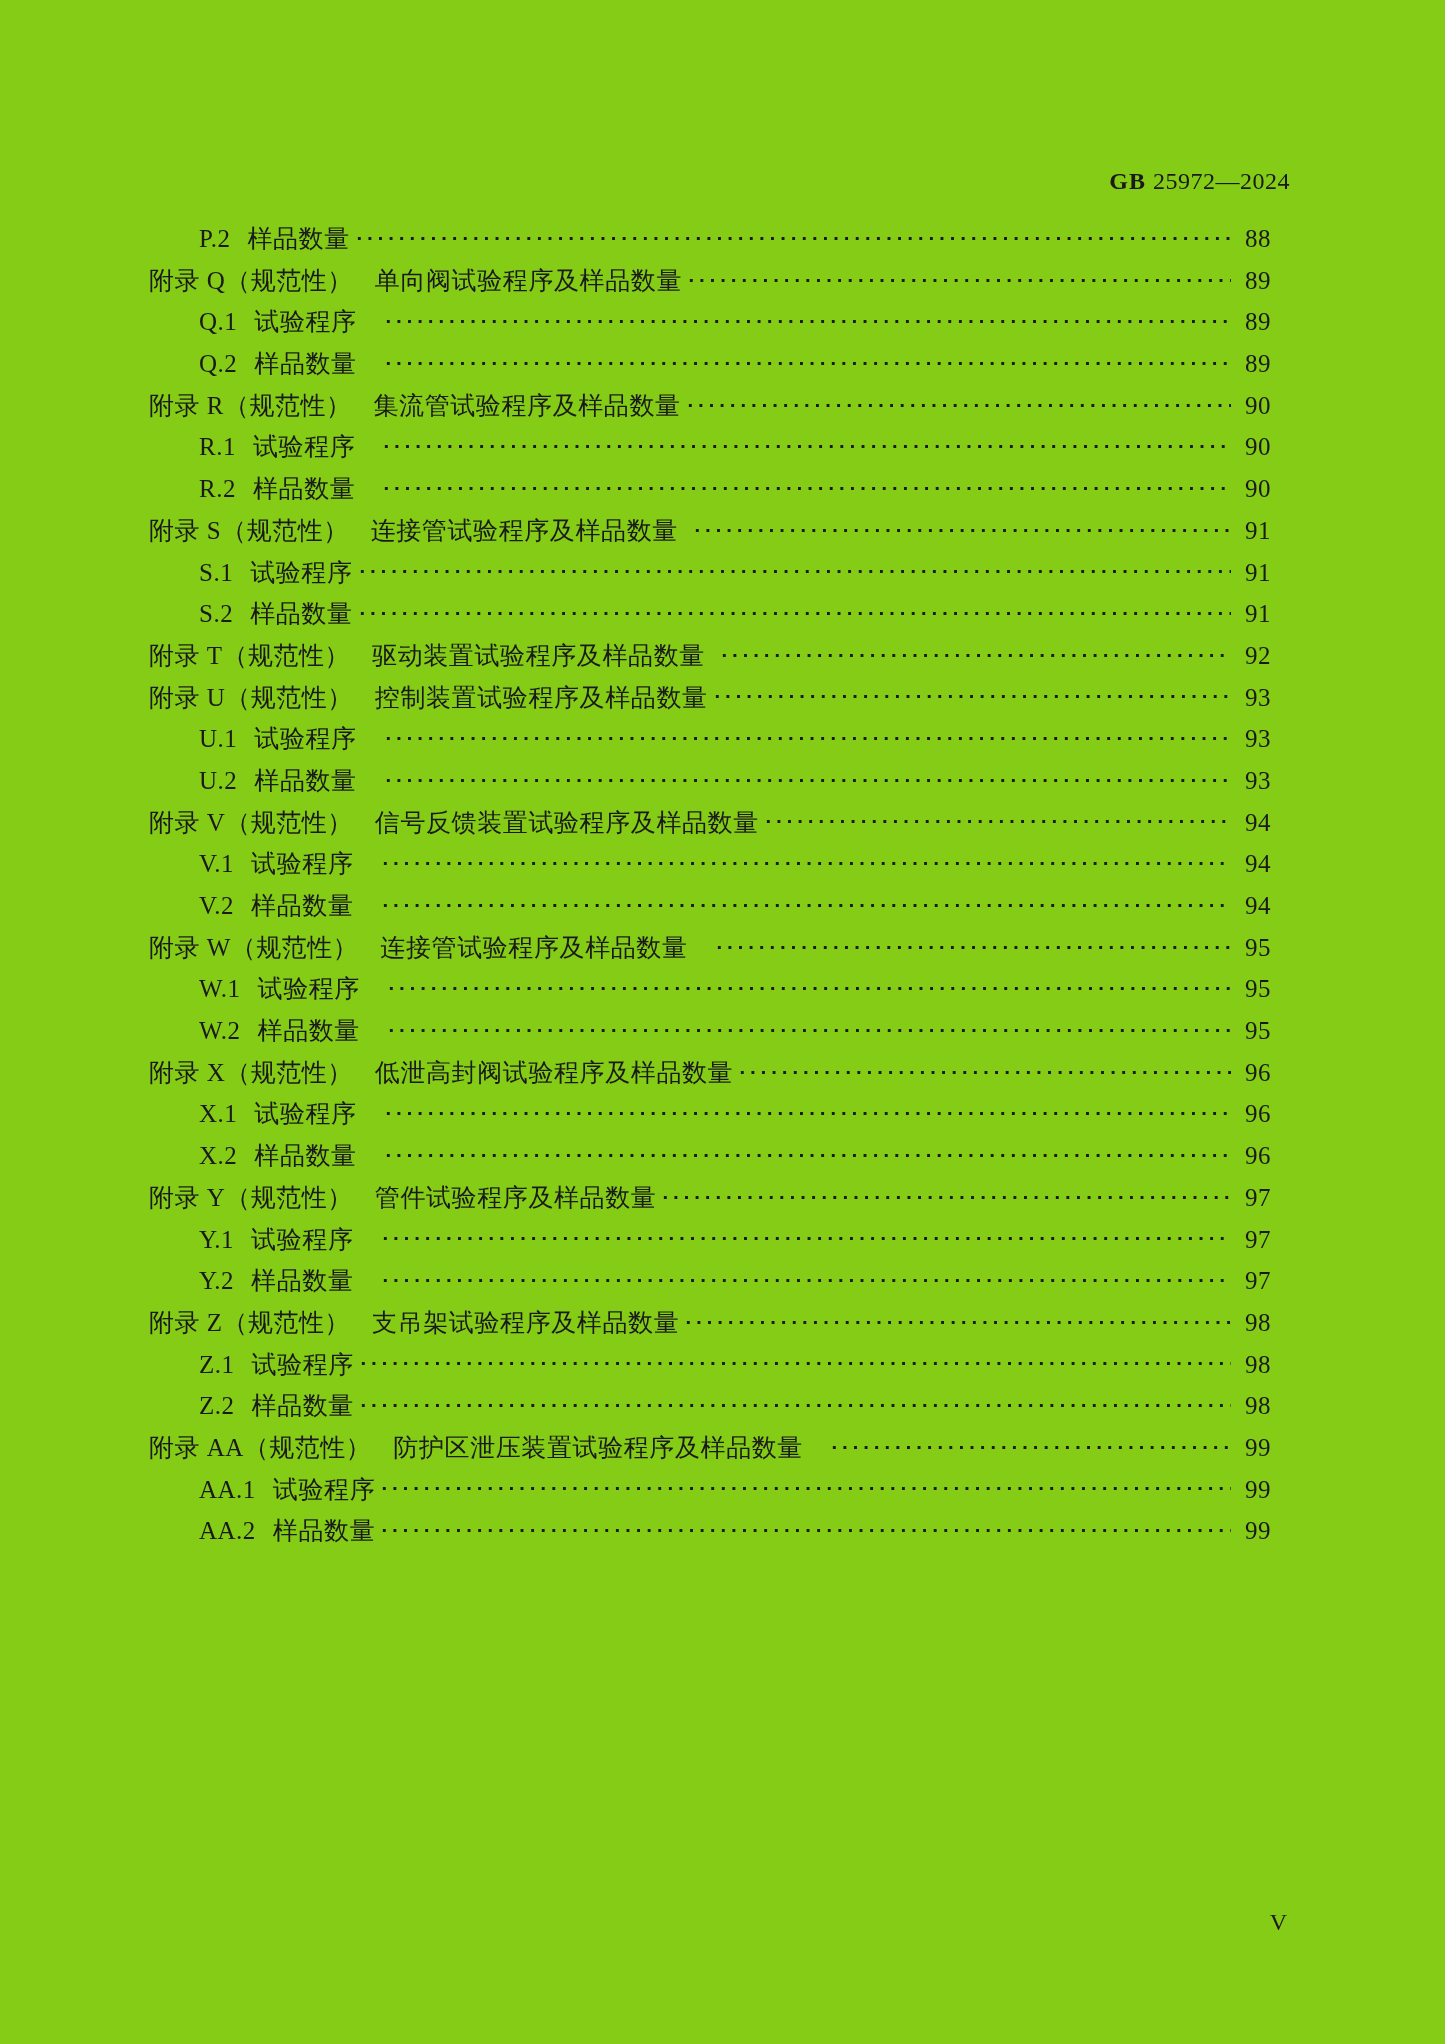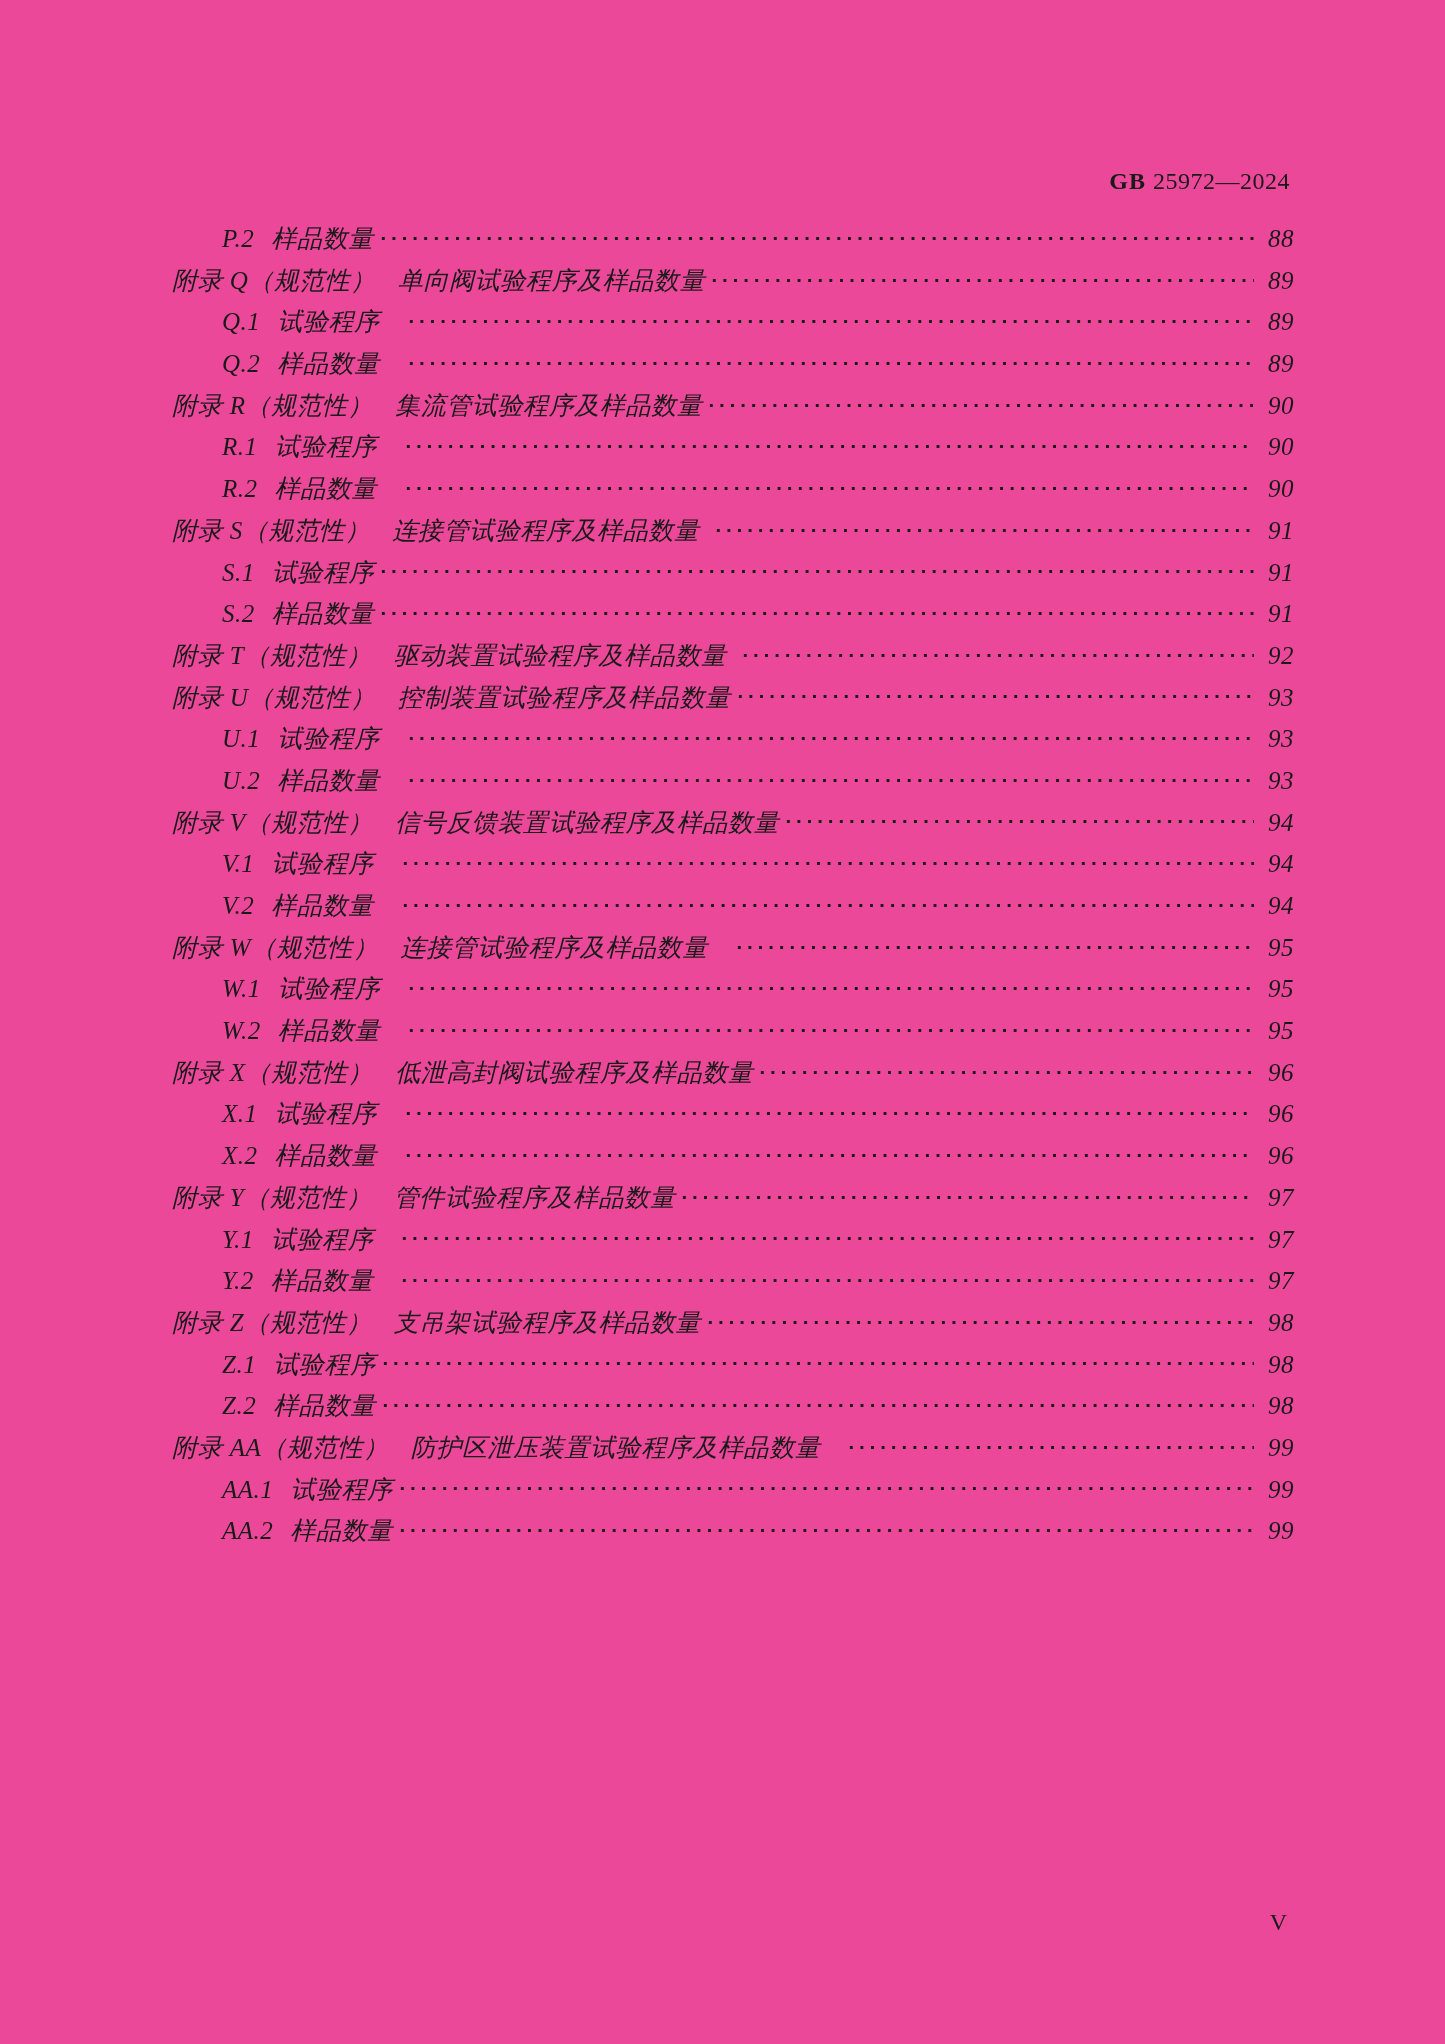--- a/index.html
+++ b/index.html
@@ -12,21 +12,21 @@
     height: 2044px;
     position: relative;
     font-family: "Liberation Serif", "DejaVu Serif", serif;
     color: #1a1a1a;
     overflow: hidden;
   }
 
   .page {
     position: absolute;
     inset: 0;
-    background: #ec4899;
+    background: #84cc16;
   }
 
   
   .header {
     position: absolute;
     top: 168px;
     left: 0;
     right: 0;
     text-align: right;
     padding-right: 155px;
@@ -41,23 +41,22 @@
     letter-spacing: 1px;
   }
   .header .std-number {
     font-weight: normal;
   }
 
   
   .toc {
     position: absolute;
     top: 222px;
-    left: 172px;
+    left: 149px;
     width: 1130px;
-    font-style: italic;
   }
 
   .toc-row {
     display: flex;
     align-items: baseline;
     height: 41.7px;
     font-size: 25px;
     white-space: nowrap;
   }
 

